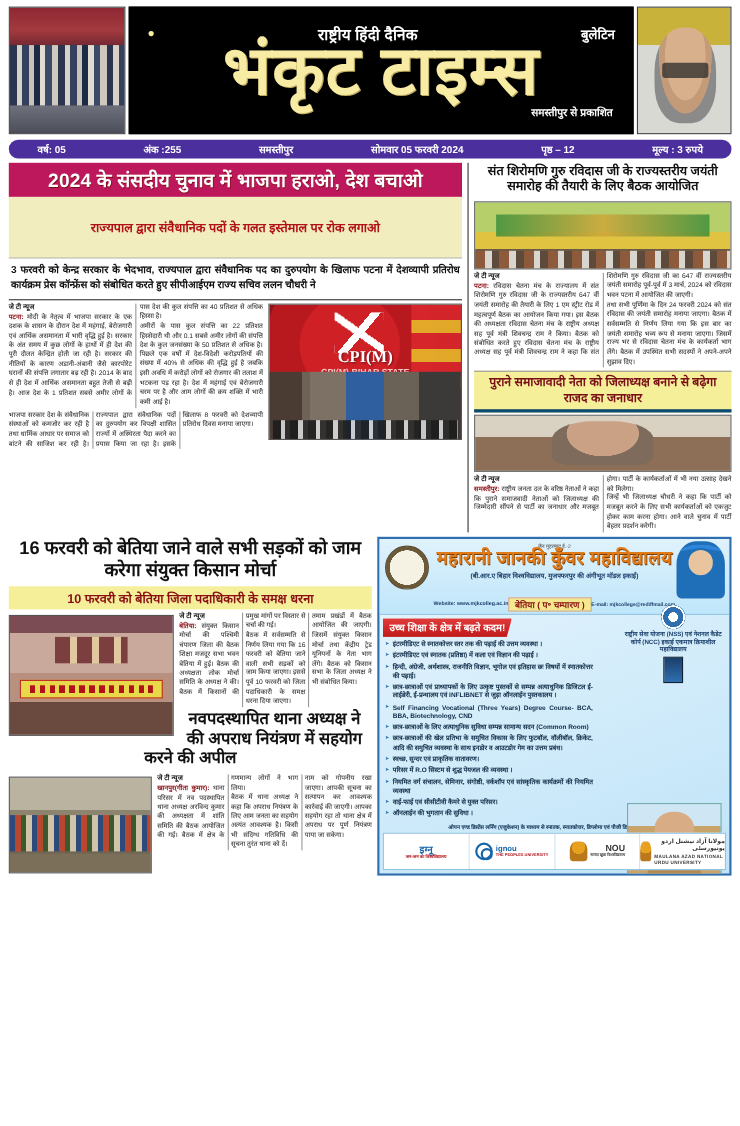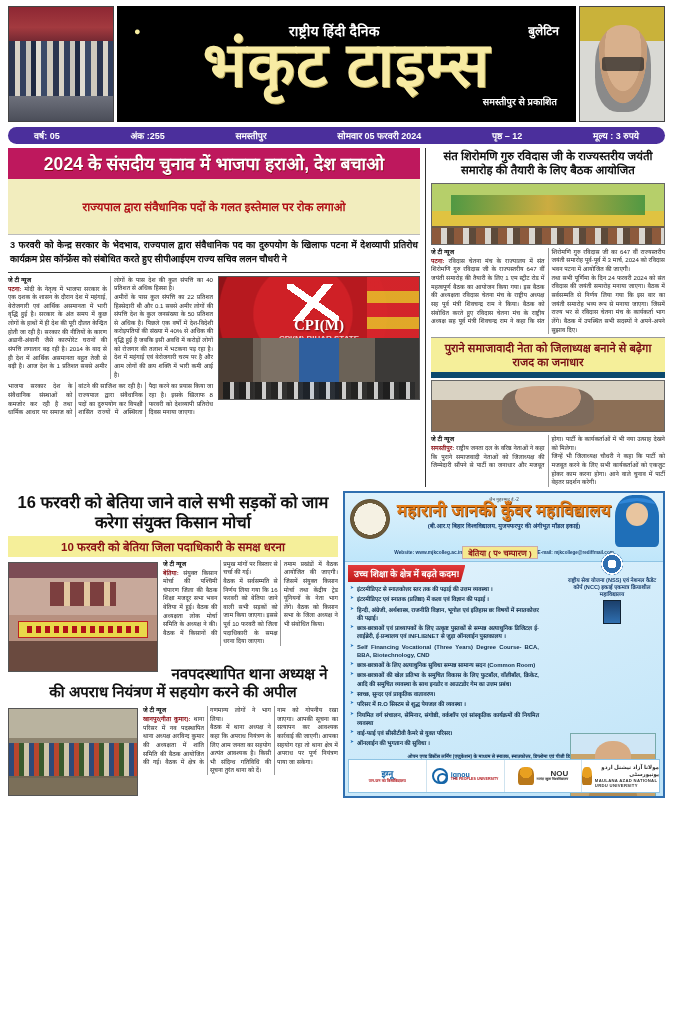--- a/index.html
+++ b/index.html
@@ -86,21 +86,21 @@
     background:#f2edbe; color:#b01217; text-align:center; font-weight:800;
     font-size: 11.5px; padding: 20px 2px; border-bottom:1px solid #bbb;
   }
   .lead-para {
     font-size: 9.2px; font-weight:700; color:#111; line-height: 1.5;
     padding: 4px 2px 3px; text-align:justify;
   }
   .rule { border-top:1px solid #333; margin: 2px 0 3px; }
 
   .photo-cpim {
-    width: 202px; height: 124px; border:1px solid #555; float: right; margin: 0 0 3px 5px;
+    width: 176px; height: 124px; border:1px solid #555; float: right; margin: 0 0 3px 5px;
     background: radial-gradient(circle at 42% 30%, #cf2026 0 34%, #b7191f 35% 58%, #8e1318 59% 100%);
     position: relative; overflow: hidden;
   }
   .photo-cpim .hammer {
     position:absolute; left:34%; top:6%; width:26%; height:30%;
     background:
       linear-gradient(35deg, transparent 44%, #fff 44% 56%, transparent 56%),
       linear-gradient(-50deg, transparent 44%, #fff 44% 56%, transparent 56%);
   }
   .photo-cpim .cpilogo {
@@ -148,21 +148,21 @@
   .rphoto::after{content:"";position:absolute;left:0;bottom:0;width:100%;height:26%;background:repeating-linear-gradient(90deg,#8d5a3c 0 9px,#d9d6cf 9px 15px,#5d4a3a 15px 22px);}
   .rphoto2 {
     width:100%; height:52px; border:1px solid #666; margin: 2px 0 3px;
     background: linear-gradient(180deg,#d9d2c2 0 38%, #8c6f56 38% 100%);
     position:relative; overflow:hidden;
   }
   .rphoto2::before{content:"";position:absolute;left:30%;top:10%;width:40%;height:80%;border-radius:40% 40% 20% 20%;background:radial-gradient(ellipse at 50% 28%,#caa184 0 50%,#7e6b5c 51% 100%);}
 
   .banner-yellow {
     background:#f5ef9a; color:#7a1016; text-align:center; font-weight:900;
-    font-size: 11.2px; padding: 3px 2px; border-top:1px solid #999; border-bottom:6px solid #0c4a6e;
+    font-size: 11.2px; padding: 3px 2px; border-top:1px solid #999; border-bottom:3px solid #0c4a6e;
     line-height:1.25;
   }
 
   
   .midsec { display:flex; gap:5px; margin-top: 4px; }
   .mid-left { width: 330px; flex: 0 0 330px; }
   .mid-right { flex: 1; }
 
   .headline-black {
     font-weight:900; font-size: 16.5px; text-align:center; color:#111; line-height:1.2; padding: 2px;
@@ -257,21 +257,21 @@
   .logo-swirl::after{content:"";position:absolute;left:3px;top:3px;width:7px;height:7px;border-radius:50%;border:2px solid #1565a8;}
   .logo-ignou-en { font-size: 7px; font-weight:900; color:#1565a8; line-height:1; }
   .logo-ignou-en small { display:block; font-size: 3.6px; color:#b01217; }
   .logo-emblem { width:16px;height:18px;background: radial-gradient(circle at 50% 30%, #e8a020 0 40%, #b9781a 41% 100%); border-radius: 40% 40% 20% 20%; }
   .logo-nou { font-size: 8px; font-weight:900; color:#333; text-align:right; line-height:1; }
   .logo-nou small { display:block; font-size: 3.4px; font-weight:600; }
   .logo-urdu { font-size: 4.2px; font-weight:800; color:#333; line-height:1.2; letter-spacing:.3px; }
   .logo-urdu .ur { font-size: 5.5px; display:block; text-align:right; }
 
   
-  .botsec { margin-top: 17px; width: 330px; }
+  .botsec { margin-top: 0; width: 330px; }
   .photo-thana {
     width: 130px; height: 88px; border:1px solid #555; float:left; margin: 2px 5px 2px 0;
     background: linear-gradient(180deg,#b9b39f 0 34%, #8d8470 34% 56%, #6f6553 56% 100%);
     position:relative; overflow:hidden;
   }
   .photo-thana::before{content:"";position:absolute;left:0;top:40%;width:100%;height:38%;
     background: repeating-linear-gradient(90deg,#2e4a7a 0 5px,#b9462e 5px 10px,#3a5a2e 10px 15px,#d0c4a8 15px 20px);}
   .photo-thana::after{content:"";position:absolute;left:0;bottom:0;width:100%;height:20%;background:#7b6f59;}
 </style>
 </head>

